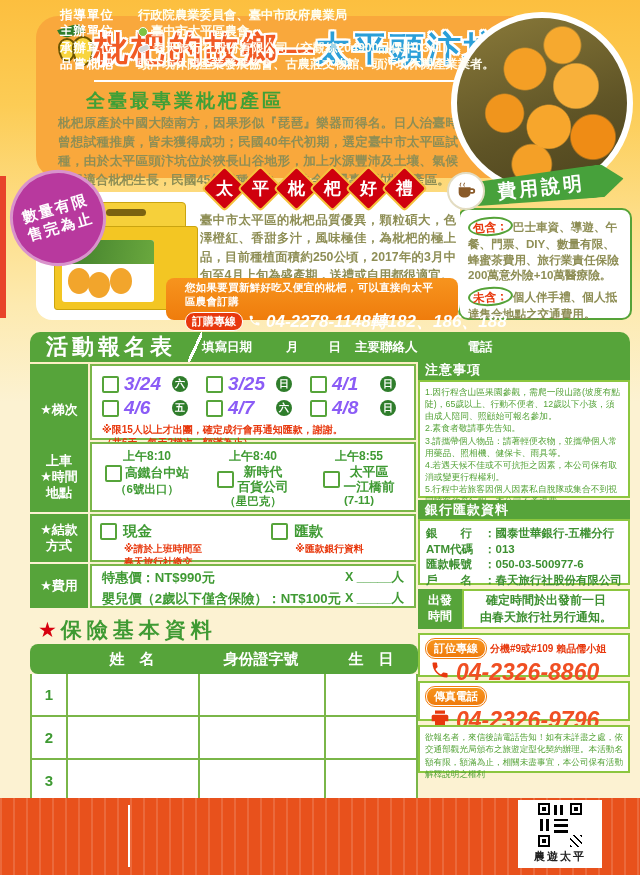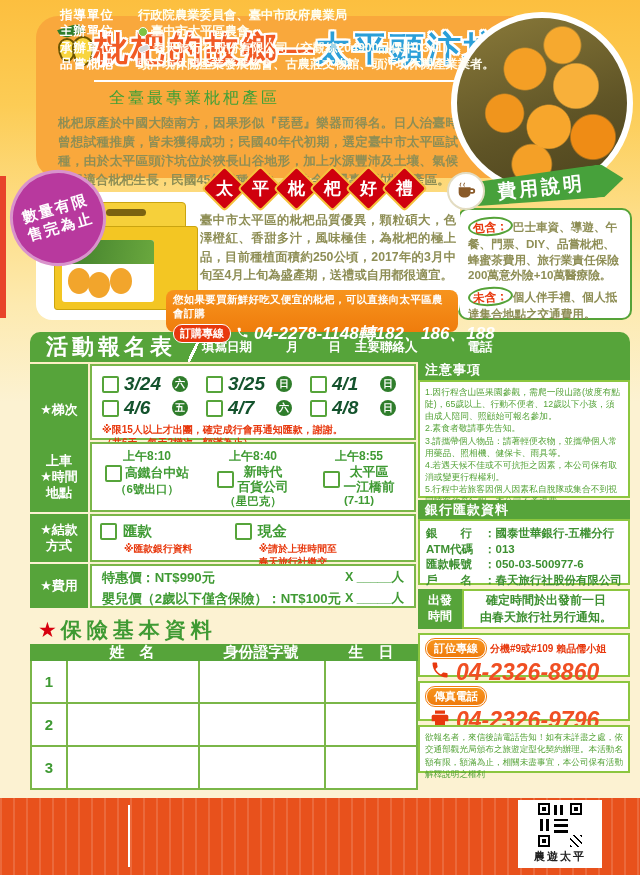--- a/index.html
+++ b/index.html
@@ -10,21 +10,21 @@
   .abs { position:absolute; }
 
   
   .top-panel { left:36px; top:16px; width:516px; height:162px; background:#f9a83c; border-radius:22px; }
   .edge-stripe { left:0; top:176px; width:6px; height:142px; background:#e8432a; }
   .title-row { left:94px; top:26px; white-space:nowrap; font-weight:bold; font-size:34px; letter-spacing:3px;
     text-shadow:-2px -2px 0 #fff,2px -2px 0 #fff,-2px 2px 0 #fff,2px 2px 0 #fff,0 -2px 0 #fff,0 2px 0 #fff,-2px 0 0 #fff,2px 0 0 #fff; }
   .t-orange { color:#f15a24; }
   .t-blue { color:#2b9fd8; }
   .title-underline { left:94px; top:80px; width:450px; height:2px; background:#fff; }
-  .subtitle { left:109px; top:88px; font-size:16px; font-weight:normal; color:#3fa037; letter-spacing:3px; }
+  .subtitle { left:86px; top:88px; font-size:19px; font-weight:bold; color:#3fa037; letter-spacing:3px; }
   .intro { left:58px; top:114px; width:400px; font-size:12.6px; font-weight:bold; color:#8e8e55; line-height:1.5; text-align:justify; }
 
   
   .logo { left:56px; top:26px; width:42px; height:46px; }
   .logo .leaf { position:absolute; left:2px; top:0; width:26px; height:10px; background:#2e7d2b; border-radius:0 10px 0 10px; transform:rotate(-18deg); }
   .logo .f1 { position:absolute; left:2px; top:12px; width:18px; height:24px; background:#f8d53f; border:2px solid #6b5400; border-radius:50% 50% 50% 50%/40% 40% 60% 60%; }
   .logo .f2 { position:absolute; left:16px; top:10px; width:22px; height:30px; background:#f8d53f; border:2px solid #6b5400; border-radius:50% 50% 50% 50%/40% 40% 60% 60%; }
 
   
   .photo { left:451px; top:12px; width:182px; height:182px; border-radius:50%; border:6px solid #fff;
@@ -52,21 +52,21 @@
   
   .limited { left:10px; top:170px; width:96px; height:96px; border-radius:50%; background:#b8399e; border:3px solid #d993cc;
     transform:rotate(-16deg); color:#fff; font-weight:bold; font-size:15px; letter-spacing:2px;
     display:flex; align-items:center; justify-content:center; text-align:center; white-space:pre-line; z-index:4; }
   .gift-panel { left:36px; top:192px; width:424px; height:128px; background:#fff; border-radius:16px; }
   .dia-row { left:208px; top:172px; display:flex; gap:3px; z-index:3; }
   .dia { width:33px; height:33px; background:#cf000e; border:2px solid #f5c13d; border-radius:4px; transform:rotate(45deg);
     display:flex; align-items:center; justify-content:center; }
   .dia span { transform:rotate(-45deg); color:#fff; font-weight:bold; font-size:17px; }
   .gift-desc { left:200px; top:211px; width:256px; font-size:12.3px; font-weight:bold; color:#8e8e55; line-height:1.5; text-align:justify; z-index:2; }
-  .order-strip { left:166px; top:290px; width:292px; height:42px; background:linear-gradient(#f7941e,#ef7c0c); border-radius:8px; padding:3px 7px; z-index:2; }
+  .order-strip { left:166px; top:278px; width:292px; height:42px; background:linear-gradient(#f7941e,#ef7c0c); border-radius:8px; padding:3px 19px; z-index:2; }
   .order-note { font-size:10.4px; font-weight:bold; color:#fff; letter-spacing:.4px; }
   .order-line { display:flex; align-items:center; gap:5px; margin-top:1px; }
   .order-badge { background:#e8380d; border:1px solid #fff; color:#fff; font-size:11px; font-weight:bold; border-radius:9px; padding:1px 6px; white-space:nowrap; }
   .order-phone { color:#fff; font-size:17px; font-weight:bold; font-style:italic; white-space:nowrap; }
 
   
   .giftbox { left:52px; top:202px; width:148px; height:112px; z-index:2; }
   .giftbox .flap { position:absolute; left:14px; top:0; width:120px; height:26px; background:#f6d03a; border:1px solid #caa410; border-radius:4px 4px 0 0; }
   .giftbox .slot { position:absolute; left:54px; top:7px; width:40px; height:7px; background:#7a6210; border-radius:4px; }
   .giftbox .body { position:absolute; left:2px; top:24px; width:144px; height:84px; background:#f3c623; border:1px solid #caa410; border-radius:3px; }
@@ -84,21 +84,21 @@
   .form-fields .f1 { margin-right:34px; } .form-fields .f2 { margin-right:30px; }
   .form-fields .f3 { margin-right:14px; } .form-fields .f4 { margin-right:50px; }
 
   .rlabel { position:absolute; left:30px; width:58px; background:#56a43a; color:#fff; font-weight:bold; font-size:13px;
     display:flex; align-items:center; justify-content:center; text-align:center; white-space:pre-line; line-height:1.25; }
   .rbox { position:absolute; left:90px; width:326px; background:#fff; border:2px solid #7ab648; }
 
   .cb { width:17px; height:17px; border:2px solid #56a43a; background:#fff; border-radius:2px; flex:none; }
   .sess-wrap { display:flex; flex-wrap:wrap; padding:7px 0 0 10px; }
   .sess { display:flex; align-items:center; width:104px; margin-bottom:2px; }
-  .sess-date { font-size:19px; font-weight:bold; font-style:italic; color:#14532d; width:48px; text-align:left; margin-left:5px; }
+  .sess-date { font-size:19px; font-weight:bold; font-style:italic; color:#8b5cf6; width:48px; text-align:left; margin-left:5px; }
   .day-badge { width:16px; height:16px; border-radius:50%; background:#2f7d2b; color:#fff; font-size:10px; font-weight:bold;
     display:flex; align-items:center; justify-content:center; flex:none; }
   .sess-note { margin:2px 0 0 10px; font-size:10px; font-weight:bold; color:#e8380d; line-height:1.3; }
 
   .pk-row { display:flex; padding:4px 2px; }
   .pk { flex:1; display:flex; flex-direction:column; align-items:center; }
   .pk-time { font-size:12px; font-weight:bold; color:#3f9a33; }
   .pk-mid { display:flex; align-items:center; gap:3px; }
   .pk-name { font-size:12.8px; font-weight:bold; color:#3f9a33; white-space:pre-line; text-align:center; line-height:1.15; }
   .pk-sub { font-size:11.5px; font-weight:bold; color:#3f9a33; }
@@ -131,21 +131,21 @@
   .pill { background:linear-gradient(#f7941e,#ef7c0e); border:1px solid #fff; outline:1px solid #f07c0e; color:#fff;
     font-size:11px; font-weight:bold; border-radius:9px; padding:1px 7px; white-space:nowrap; }
   .ext { font-size:10px; font-weight:bold; color:#e8380d; white-space:nowrap; }
   .tel-num { display:flex; align-items:center; gap:6px; margin:1px 0 0 4px; font-size:23px; font-weight:bold; font-style:italic; color:#f04f23; }
   .small-box { padding:4px 5px; font-size:8.6px; color:#55a338; line-height:1.45; text-align:justify; }
 
   
   .ins-title { left:38px; top:616px; font-size:21px; font-weight:bold; color:#3f9a33; letter-spacing:5px; }
   .ins-title .star { color:#d7000f; margin-right:4px; letter-spacing:0; }
   .ins-table { left:30px; top:644px; width:388px; }
-  .ins-head { display:flex; background:#56a43a; color:#fff; font-weight:bold; font-size:15px; height:17px; align-items:center; }
+  .ins-head { display:flex; background:#56a43a; color:#fff; font-weight:bold; font-size:15px; height:30px; align-items:center;border-radius:8px; }
   .ins-head .c0 { width:36px; } .ins-head .c1 { width:132px; text-align:center; }
   .ins-head .c2 { width:126px; text-align:center; } .ins-head .c3 { width:94px; text-align:center; }
   .ins-row { display:flex; height:43px; background:#fff; border-left:2px solid #7ab648; border-bottom:2px solid #7ab648; }
   .ins-row:first-of-type { border-top:2px solid #7ab648; }
   .ins-num { width:36px; border-right:2px solid #7ab648; color:#3f9a33; font-weight:bold; font-size:15px;
     display:flex; align-items:center; justify-content:center; }
   .ins-cell { border-right:2px solid #7ab648; }
   .ins-c1 { width:132px; } .ins-c2 { width:126px; } .ins-c3 { width:92px; }
 
   
@@ -203,21 +203,21 @@
   <div class="abs photo"></div>
 
   <div class="abs fee-ribbon">費用說明</div>
   <div class="abs fee-cup">
     <svg class="cup-svg" viewBox="0 0 24 24">
         <path fill="#8a5a28" d="M4 8h13v6a5 5 0 0 1-5 5H9a5 5 0 0 1-5-5V8zm13 1h2a3 3 0 0 1 0 6h-2v-2h2a1 1 0 0 0 0-2h-2V9z"></path>
         <path fill="#8a5a28" d="M7 3c0 1-1 1.5-1 2.5S7 7 7 7H5.8S5 6 5 5.5 5.8 4 5.8 3H7zm4 0c0 1-1 1.5-1 2.5S11 7 11 7H9.8S9 6 9 5.5 9.8 4 9.8 3H11z"></path>
       </svg>
   </div>
   <div class="abs fee-box">
-    <p><span class="oval">包含：</span><span>巴士車資、導遊、午餐、門票、DIY、品嘗枇杷、蜂蜜茶費用、旅行業責任保險200萬意外險+10萬醫療險。</span></p>
+    <p><span class="oval">包含：</span><span>巴士車資、導遊、午餐、門票、DIY、數量有限、蜂蜜茶費用、旅行業責任保險200萬意外險+10萬醫療險。</span></p>
     <p><span class="oval">未含：</span><span>個人伴手禮、個人抵達集合地點之交通費用。</span></p>
   </div>
 
   <div class="abs limited" style="white-space: pre-line;">數量有限
 售完為止</div>
   <div class="abs gift-panel"></div>
   <div class="abs giftbox">
     <div class="flap"></div>
       <div class="slot"></div>
       <div class="body"></div>
@@ -342,35 +342,35 @@
           </div>
         <div class="pk-sub">(7-11)</div>
       </div>
     </div>
   </div>
 
   <div class="rlabel" style="top: 514px; height: 48px; white-space: pre-line;">★結款
 方式</div>
   <div class="rbox" style="top:514px;height:48px;">
     <div class="pay-row">
-      <div class="pay-col pay-remit">
-        <div class="pay-line">
-            <span class="cb"></span>
-          <span class="pay-label">匯款</span>
-          </div>
-        <div class="pay-note">※匯款銀行資料</div>
-      </div>
       <div class="pay-col pay-cash">
         <div class="pay-line">
             <span class="cb"></span>
           <span class="pay-label">現金</span>
           </div>
         <div class="pay-note" style="white-space: pre-line;">※請於上班時間至
 春天旅行社繳交</div>
       </div>
+      <div class="pay-col pay-remit">
+        <div class="pay-line">
+            <span class="cb"></span>
+          <span class="pay-label">匯款</span>
+          </div>
+        <div class="pay-note">※匯款銀行資料</div>
+      </div>
     </div>
   </div>
 
   <div class="rlabel" style="top:564px;height:44px;">★費用</div>
   <div class="rbox" style="top:564px;height:44px;">
     <div class="price-line">
       <span class="price-main">特惠價：NT$990元</span>
       <span class="price-x">X _____人</span>
     </div>
     <div class="price-line">

